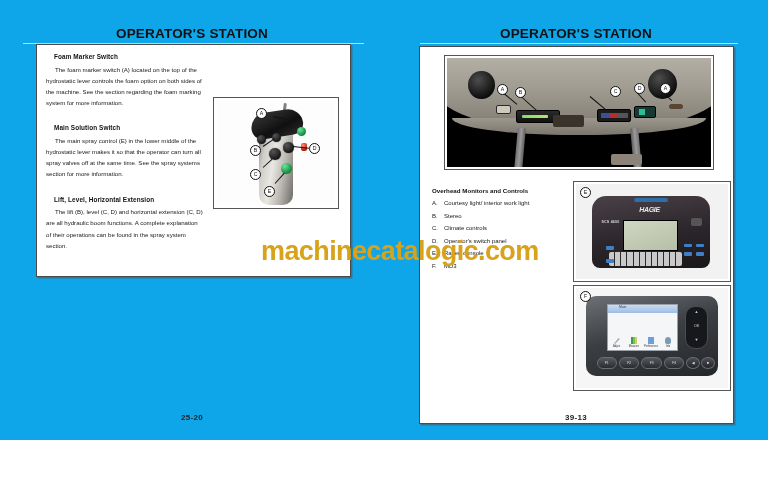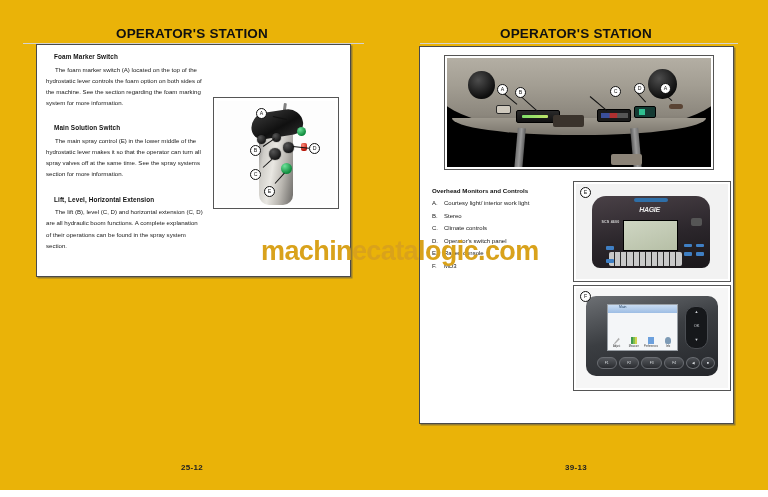--- a/index.html
+++ b/index.html
@@ -1,21 +1,21 @@
 <!DOCTYPE html>
 <html><head>
 <meta charset="utf-8">
 <style>
   html,body{margin:0;padding:0;background:#ffffff;}
   body{
     width:768px;height:497px;position:relative;overflow:hidden;
     font-family:"Liberation Sans", sans-serif;
     color:#111;
   }
-  .page{position:absolute;top:0;height:490px;background:#eab308;}
+  .page{position:absolute;top:0;height:440px;background:#0ea5e9;}
   .page-left{left:0;width:384px;}
   .page-right{left:384px;width:384px;}
 
   .page-title{
     position:absolute;left:0;right:0;top:26px;
     text-align:center;font-weight:bold;font-size:13.5px;
     letter-spacing:.2px;
   }
   .title-rule{
     position:absolute;height:1px;background:#d2d2d2;top:43px;
@@ -223,21 +223,21 @@
 
       <div class="callout" style="left:42px;top:10px;">A</div>
       <div class="callout" style="left:36px;top:47px;">B</div>
       <div class="callout" style="left:36px;top:71px;">C</div>
       <div class="callout" style="left:95px;top:45px;">D</div>
       <div class="callout" style="left:50px;top:88px;">E</div>
     </div>
 
   </div>
 
-  <div class="folio">25-12</div>
+  <div class="folio">25-20</div>
 </div>
 
 <div class="page page-right">
 
   <div class="page-title">OPERATOR'S STATION</div>
   <div class="title-rule"></div>
 
   <div class="content-box box-right">
 
     <div class="photo-frame oh-frame">

